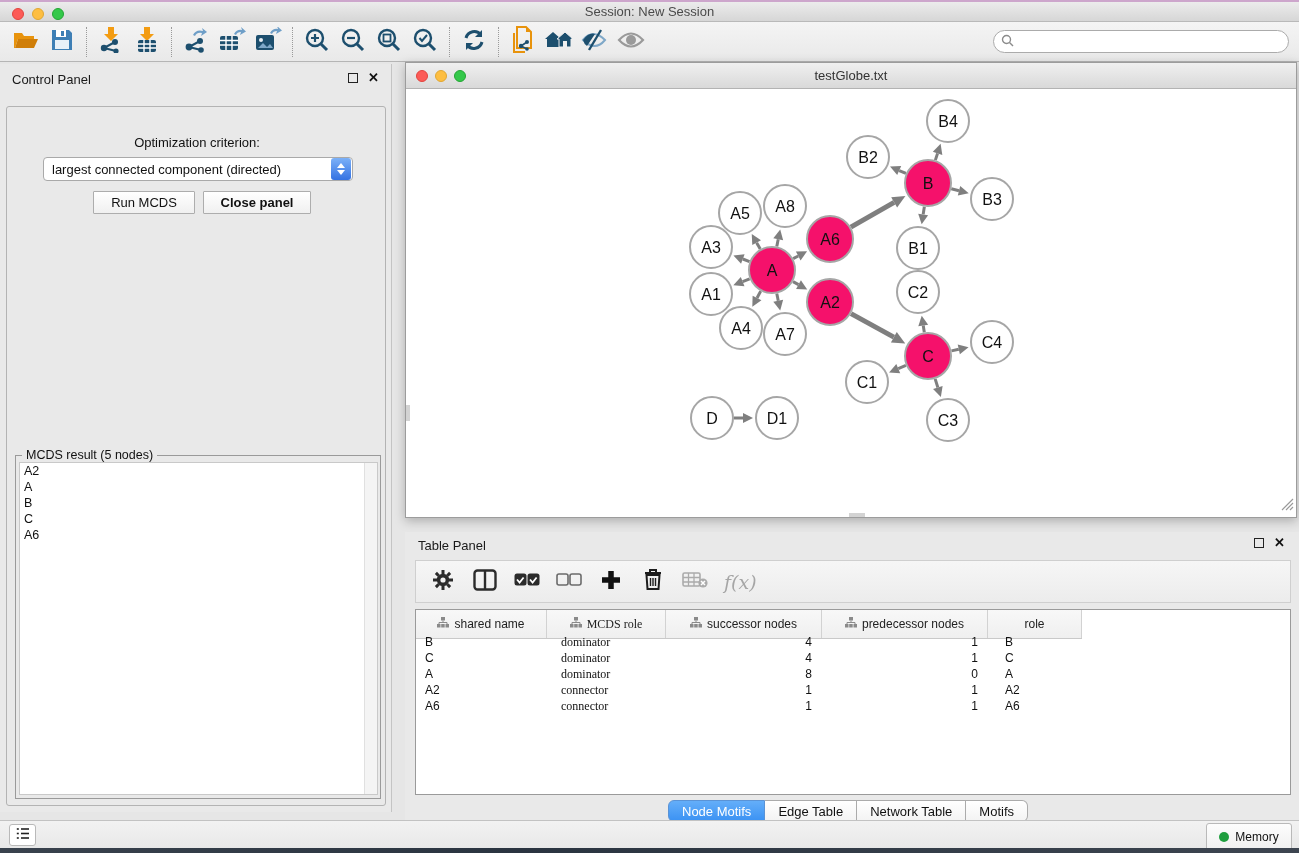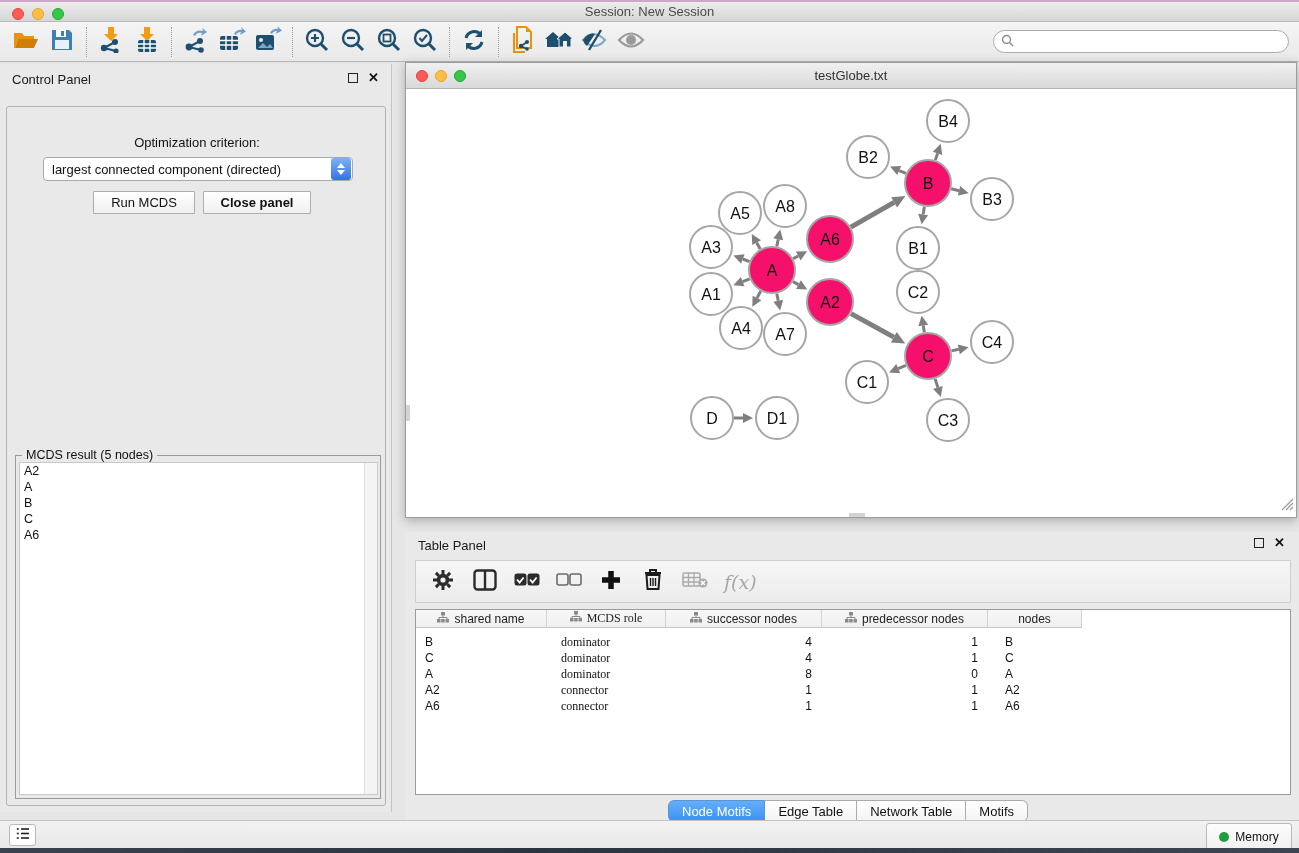--- a/index.html
+++ b/index.html
@@ -75,21 +75,21 @@
   .scrollmark-h { position:absolute; left:443px; bottom:0px; width:16px; height:4px; background:#D3D3D3;}
 
   
   #table-panel { left:405px; top:520px; width:894px; height:295px; background:#E9E9E9;margin-top:12px; }
   #tp-title { position:absolute; left:13px; top:6px; font-size:13px; color:#1a1a1a;}
   #tp-toolbar { position:absolute; left:10px; top:28px; width:876px; height:43px; background:linear-gradient(#F6F6F6,#ECECEC);
     border:1px solid #CFCFCF; display:flex; align-items:center; gap:16px; padding-left:14px;}
   .tp-icon { display:flex; align-items:center; justify-content:center; width:26px; height:26px; }
   #fx-label { font-family:"DejaVu Serif", serif; font-style:italic; font-size:19px; color:#A6A6A6; }
   #data-table { position:absolute; left:10px; top:77px; width:876px; height:186px; background:#fff; border:1px solid #9a9a9a; overflow:hidden;}
-  #thead { position:absolute; left:0; top:0; height:18px; width:666px; display:flex;
+  #thead { position:absolute; left:0; top:0; height:29px; width:666px; display:flex;
     background:linear-gradient(#F8F8F8,#EFEFEF); border-bottom:1px solid #C9C9C9;justify-content:center;}
   .th { display:flex; align-items:center; justify-content:center; gap:5px; font-size:12px; color:#222;
     border-right:1px solid #D2D2D2; height:100%;}
   .trow { display:flex; height:16px; align-items:center; }
   .td { font-size:12px; color:#111; height:100%; display:flex; align-items:center;}
   .c0{width:131px;} .c1{width:119px;font-family:Liberation Serif, serif;} .c2{width:156px;} .c3{width:166px;} .c4{width:94px;}
   .td.c0{padding-left:9px;} .td.c1{padding-left:14px;}
   .td.c2{justify-content:flex-end;padding-right:10px;} .td.c3{justify-content:flex-end;padding-right:10px;}
   .td.c4{padding-left:17px;}
   #rows { position:absolute; left:0; top:24px; width:876px; }
@@ -515,21 +515,21 @@
           <span><svg width="12" height="11" viewBox="0 0 12 11">
               <rect x="4" y="0" width="4" height="3.5" fill="#8a8a8a"></rect>
               <rect x="0" y="7" width="3.5" height="3.5" fill="#8a8a8a"></rect>
               <rect x="4.2" y="7" width="3.5" height="3.5" fill="#8a8a8a"></rect>
               <rect x="8.5" y="7" width="3.5" height="3.5" fill="#8a8a8a"></rect>
               <path d="M6 3.5 v2 M2 7 v-1.5 h8 V7" fill="none" stroke="#8a8a8a" stroke-width="1"></path>
             </svg></span>
           <span>predecessor nodes</span>
         </div>
         <div class="th c4">
-          <span>nodes</span>
+          <span>role</span>
         </div>
       </div>
     <div id="rows">
         <div class="trow">
           <div class="td c0">B</div>
           <div class="td c1">dominator</div>
           <div class="td c2">4</div>
           <div class="td c3">1</div>
           <div class="td c4">B</div>
         </div>

